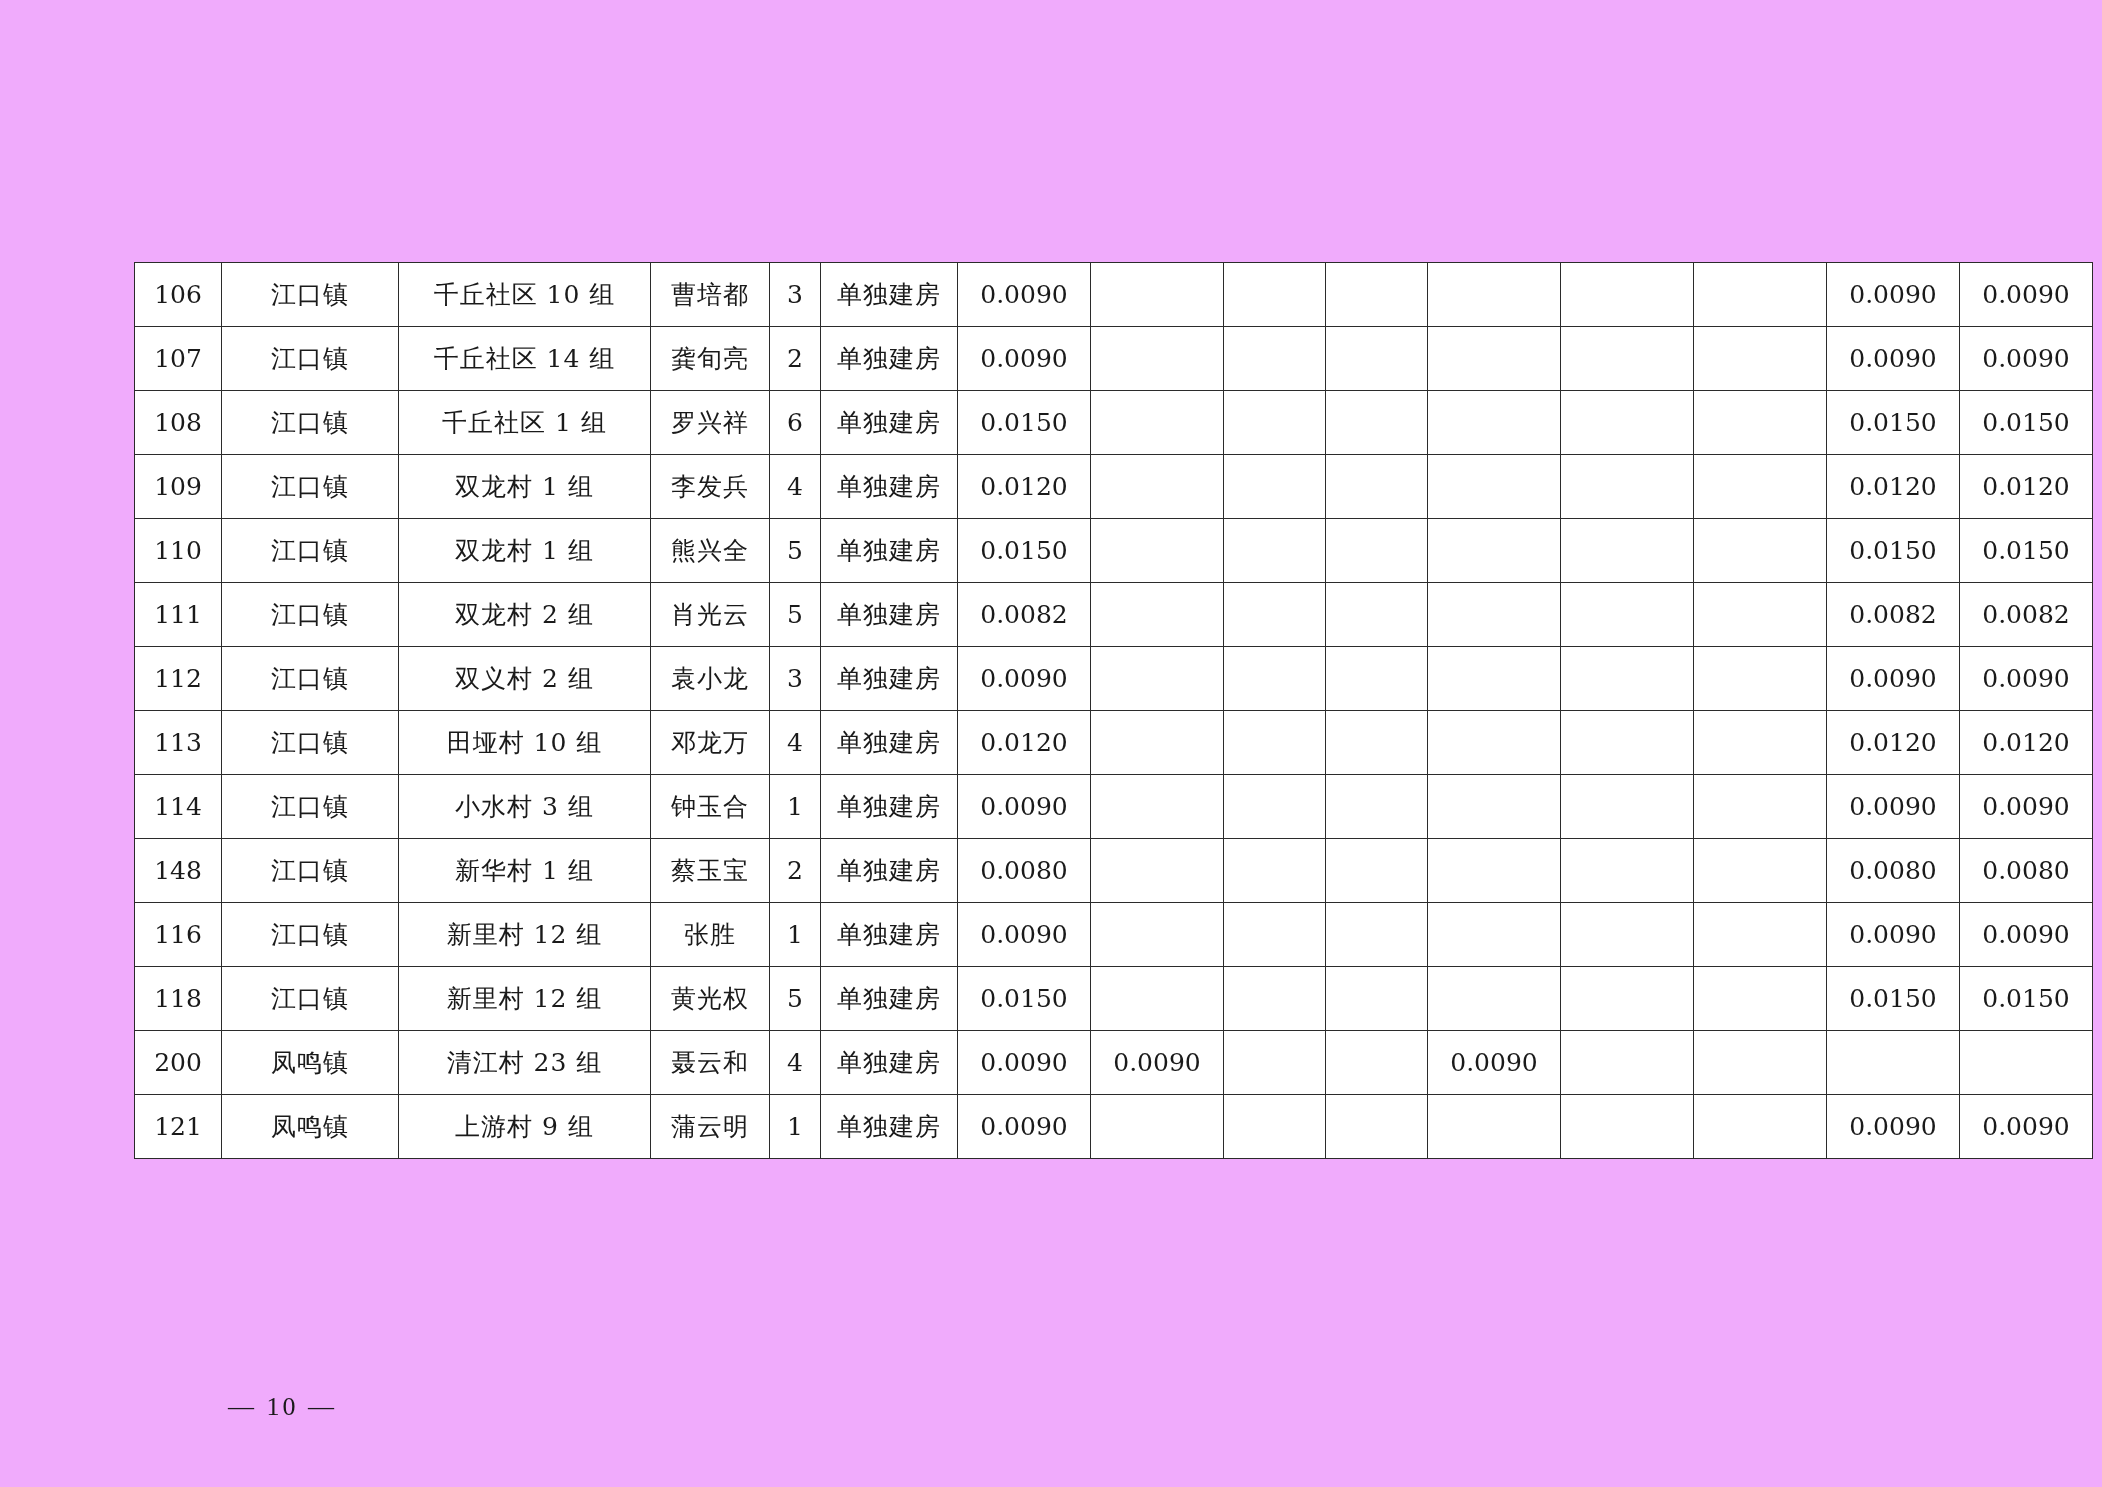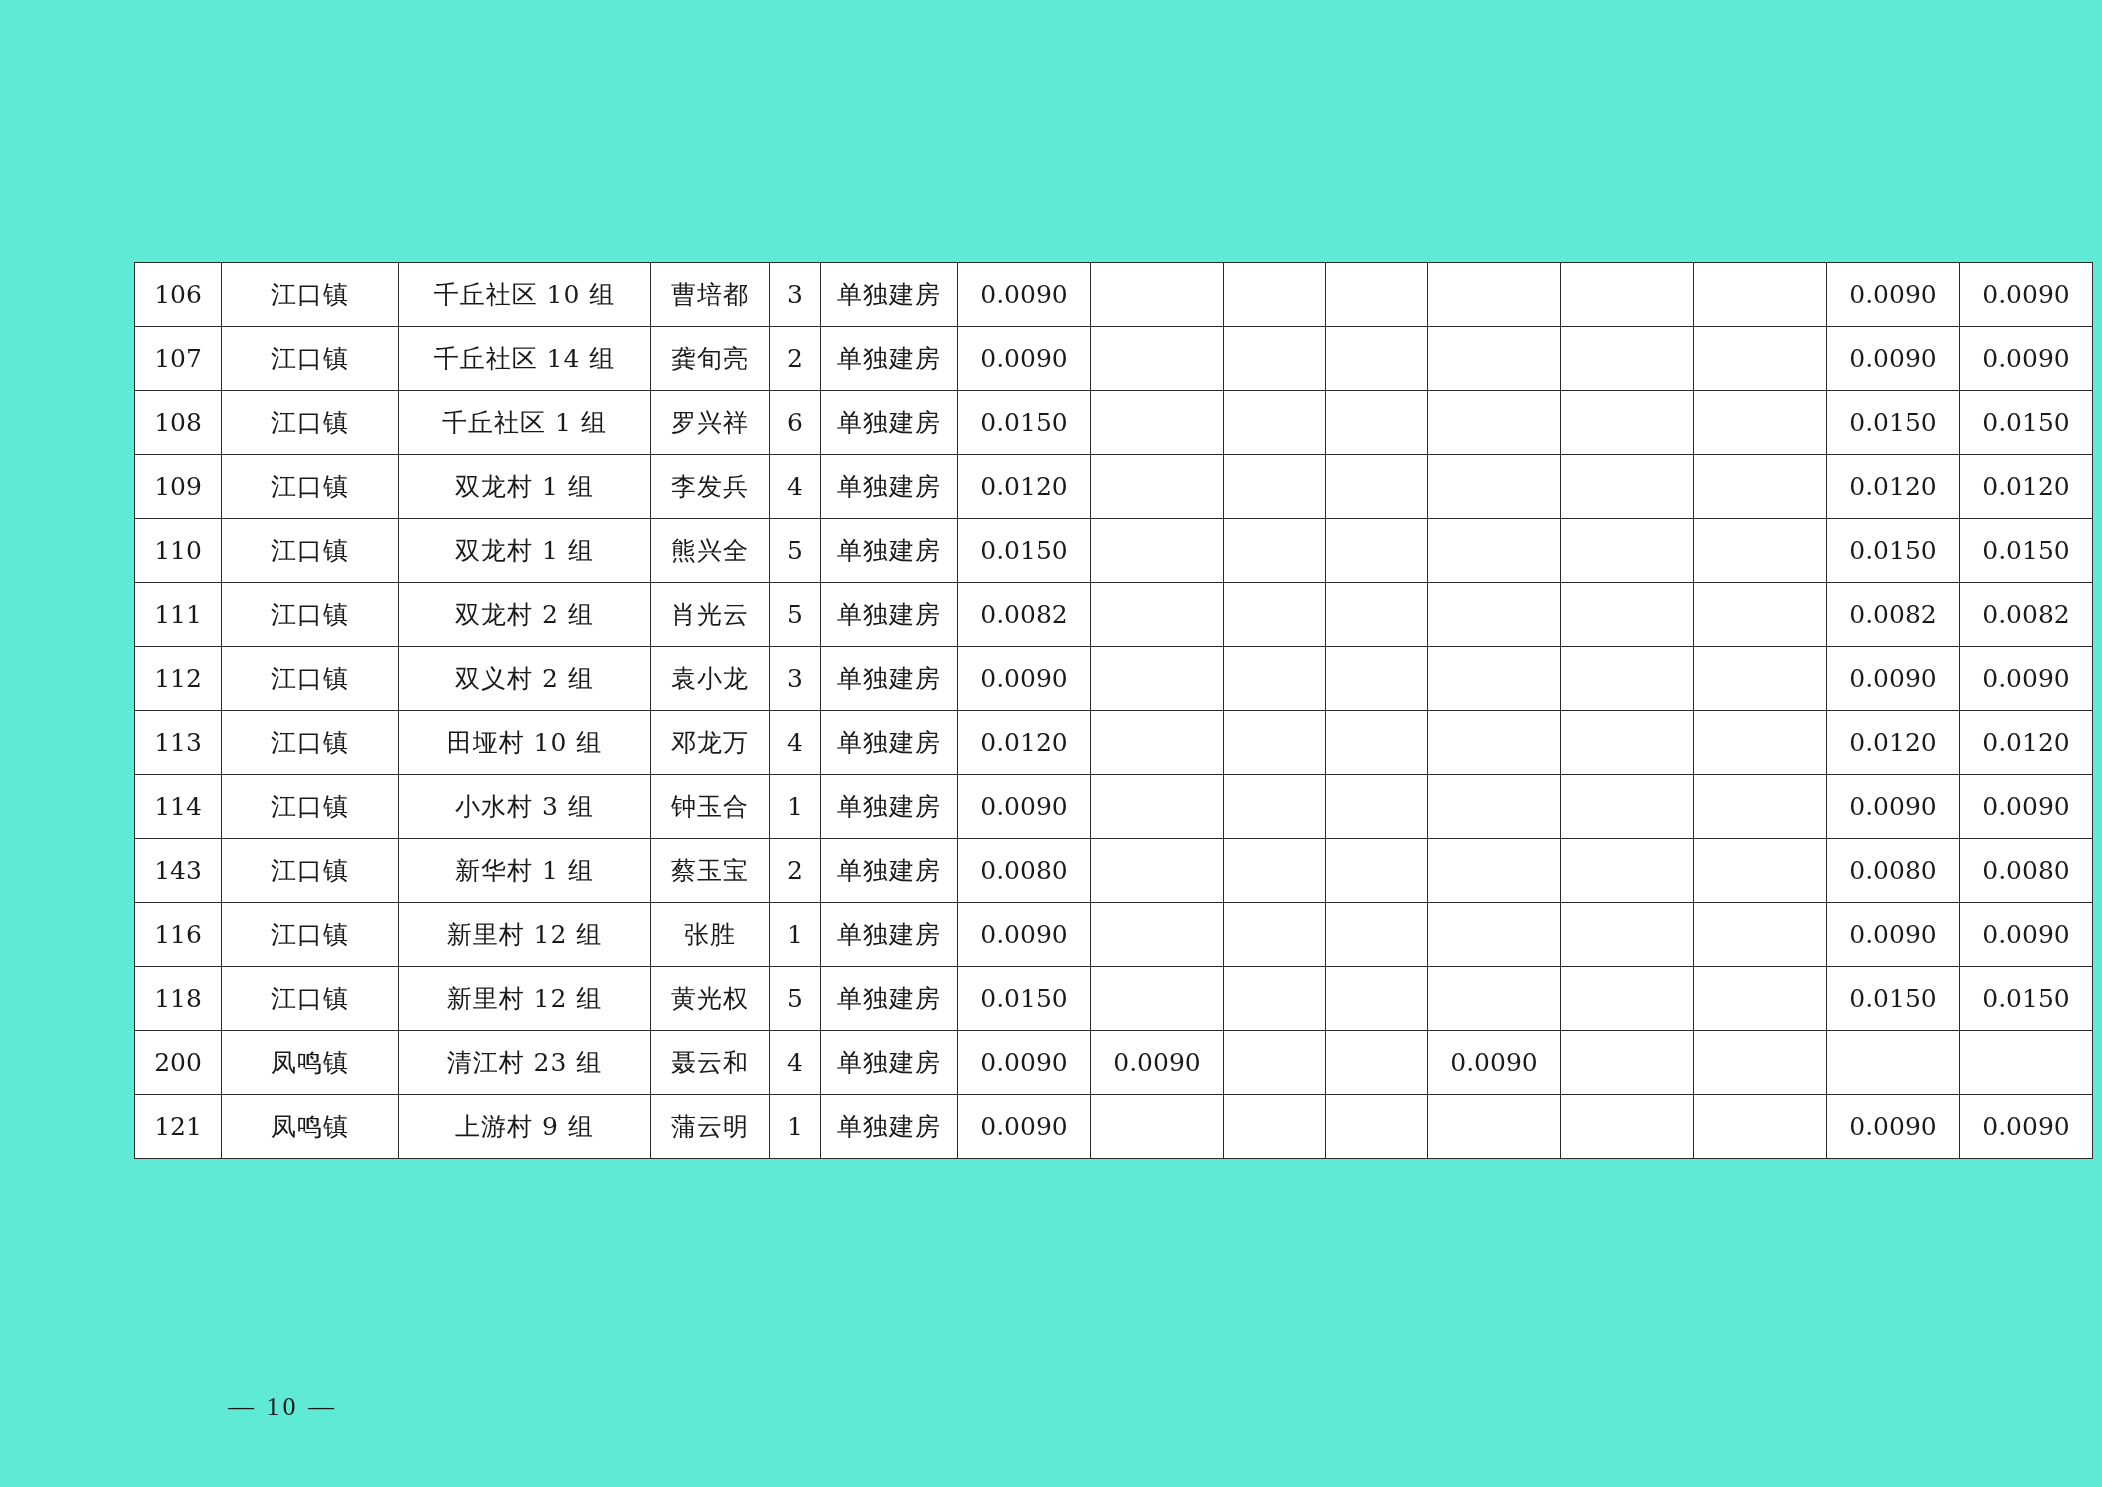--- a/index.html
+++ b/index.html
@@ -14,21 +14,21 @@
     color: #1a1a1a;
     position: relative;
     overflow: hidden;
   }
   .page {
     position: absolute;
     left: 0;
     top: 0;
     width: 2102px;
     height: 1487px;
-    background: #5eead4;
+    background: #f0abfc;
   }
   .table-wrap {
     position: absolute;
     left: 134px;
     top: 262px;
     width: 1882px;
   }
   table.doc-table {
     border-collapse: collapse;
     table-layout: fixed;
@@ -235,21 +235,21 @@
             <td class="c-v2 num"></td>
             <td class="c-v3 num"></td>
             <td class="c-v4 num"></td>
             <td class="c-v5 num"></td>
             <td class="c-v6 num"></td>
             <td class="c-v7 num"></td>
             <td class="c-v8 num">0.0090</td>
             <td class="c-v9 num">0.0090</td>
           </tr>
           <tr>
-            <td class="c-idx num">143</td>
+            <td class="c-idx num">148</td>
             <td class="c-town cjk">江口镇</td>
             <td class="c-village cjk">新华村 1 组</td>
             <td class="c-name cjk">蔡玉宝</td>
             <td class="c-count num">2</td>
             <td class="c-type cjk">单独建房</td>
             <td class="c-v1 num">0.0080</td>
             <td class="c-v2 num"></td>
             <td class="c-v3 num"></td>
             <td class="c-v4 num"></td>
             <td class="c-v5 num"></td>

